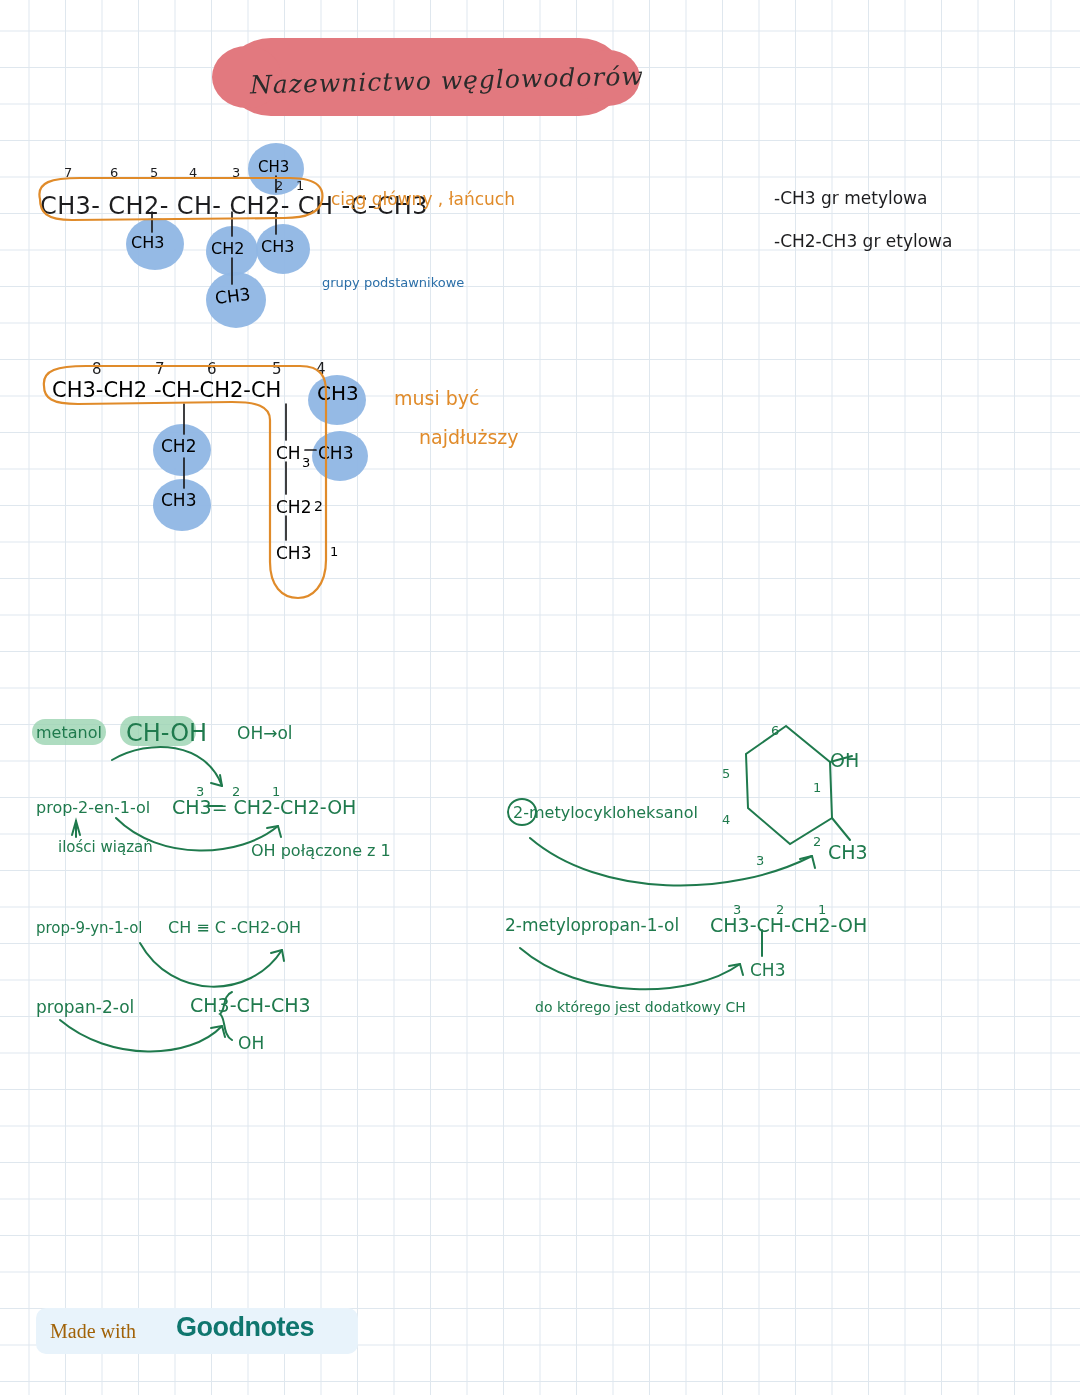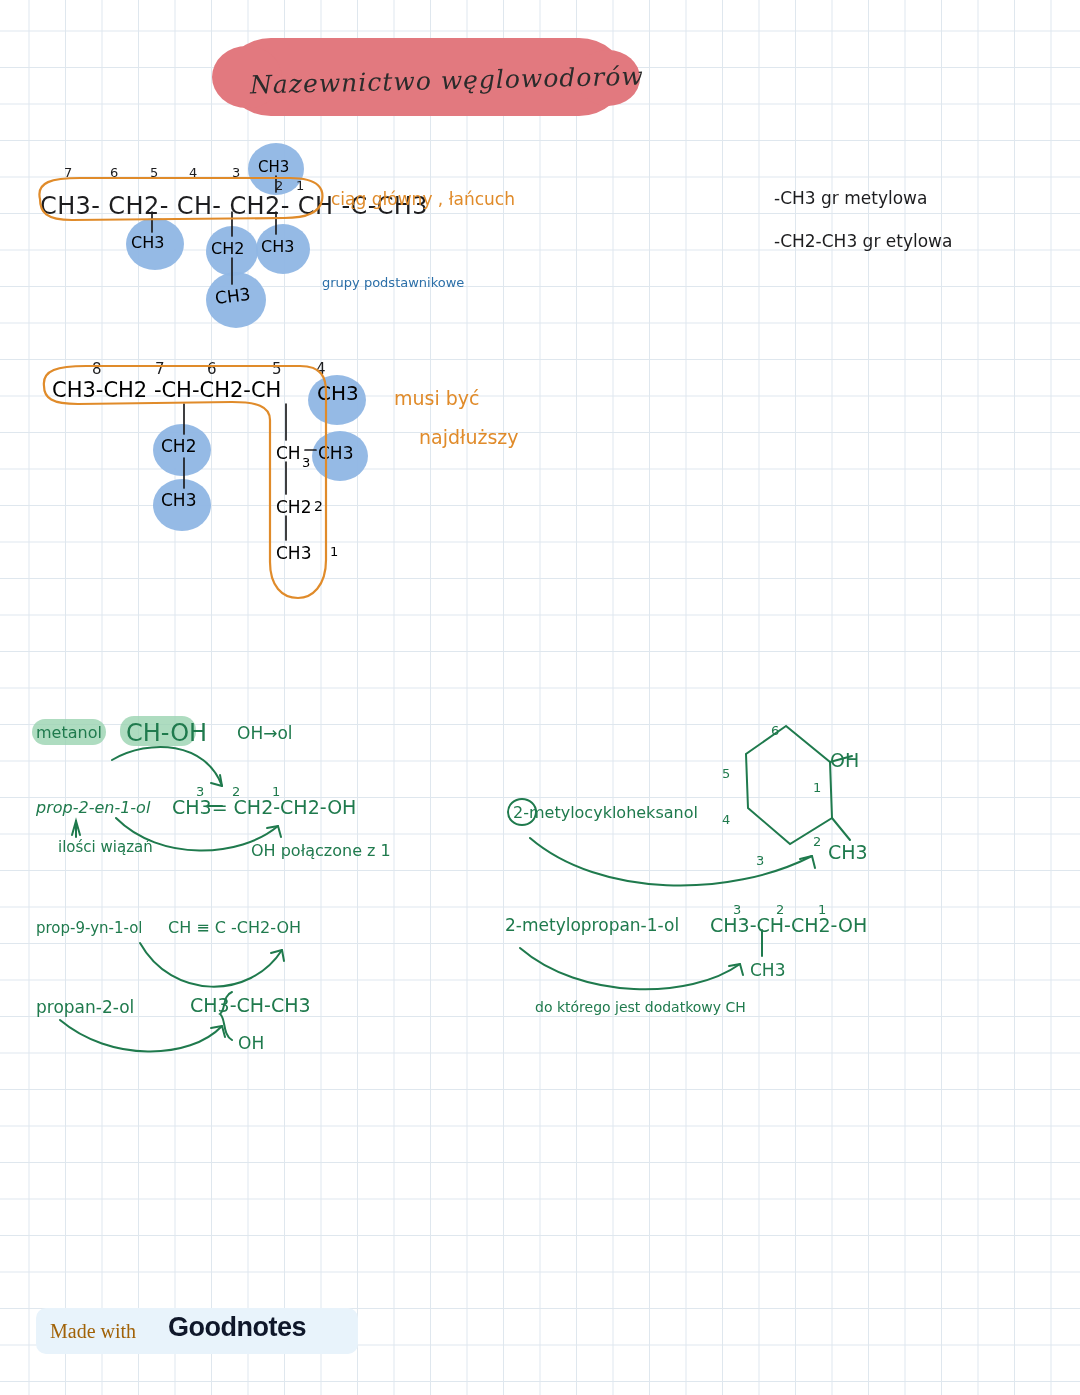--- a/index.html
+++ b/index.html
@@ -75,22 +75,22 @@
   
   .gn-wrap {
     position:absolute; left:36px; top:1308px; width:322px; height:46px;
     background:#e8f3fb; border-radius:10px;
   }
   .gn-made {
     position:absolute; left:50px; top:1320px;
     font-size:20px; color:#a16207; font-family:Liberation Serif, serif;
   }
   .gn-logo {
-    position:absolute; left:168px; top:1312px;
-    font-size:27px; font-weight:bold; color:#0f172a;
+    position:absolute; left:176px; top:1312px;
+    font-size:27px; font-weight:bold; color:#0f766e;
     font-family:"Liberation Sans", sans-serif; letter-spacing:-.5px;
   }
 </style>
 </head>
 <body>
 
 <div class="grid"></div>
 
 <div class="layer">
 
@@ -153,21 +153,21 @@
   <div class="t hand" style="left:276px; top:543px; font-size:17px;">CH3</div>
   <div class="t hand" style="left:330px; top:544px; font-size:13px;">1</div>
 
   <div class="t hand ink-orange" style="left:394px; top:387px; font-size:19px;">musi być</div>
   <div class="t hand ink-orange" style="left:419px; top:426px; font-size:19px;">najdłuższy</div>
 
   <div class="t hand ink-green" style="left:36px; top:723px; font-size:16px;">metanol</div>
   <div class="t hand ink-green" style="left:126px; top:719px; font-size:24px;">CH-OH</div>
   <div class="t hand ink-green" style="left:237px; top:723px; font-size:17px;">OH→ol</div>
 
-  <div class="t hand ink-green" style="left:36px; top:798px; font-size:16px;font-style:italic;">prop-2-en-1-ol</div>
+  <div class="t hand ink-green" style="left:36px; top:798px; font-size:16px;">prop-2-en-1-ol</div>
   <div class="t hand ink-green" style="left:172px; top:796px; font-size:19px;">CH3= CH2-CH2-OH</div>
   <div class="t hand ink-green small" style="left:196px; top:784px;">3</div>
   <div class="t hand ink-green small" style="left:232px; top:784px;">2</div>
   <div class="t hand ink-green small" style="left:272px; top:784px;">1</div>
   <div class="t hand ink-green" style="left:58px; top:838px; font-size:15px;">ilości wiązań</div>
   <div class="t hand ink-green" style="left:251px; top:841px; font-size:16px;">OH połączone z 1</div>
 
   <div class="t hand ink-green" style="left:36px; top:919px; font-size:15px;">prop-9-yn-1-ol</div>
   <div class="t hand ink-green" style="left:168px; top:918px; font-size:16px;">CH ≡ C -CH2-OH</div>
 

